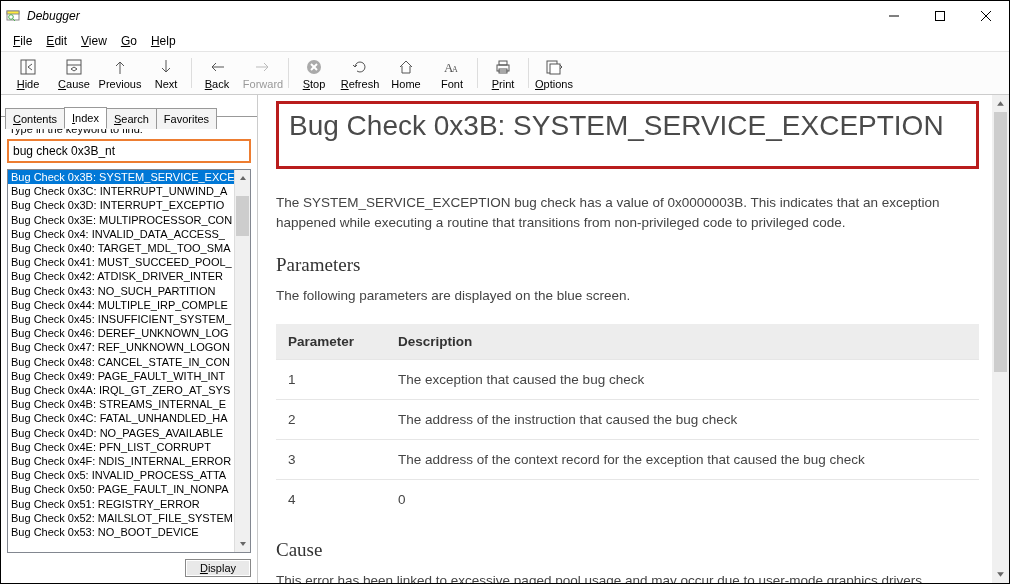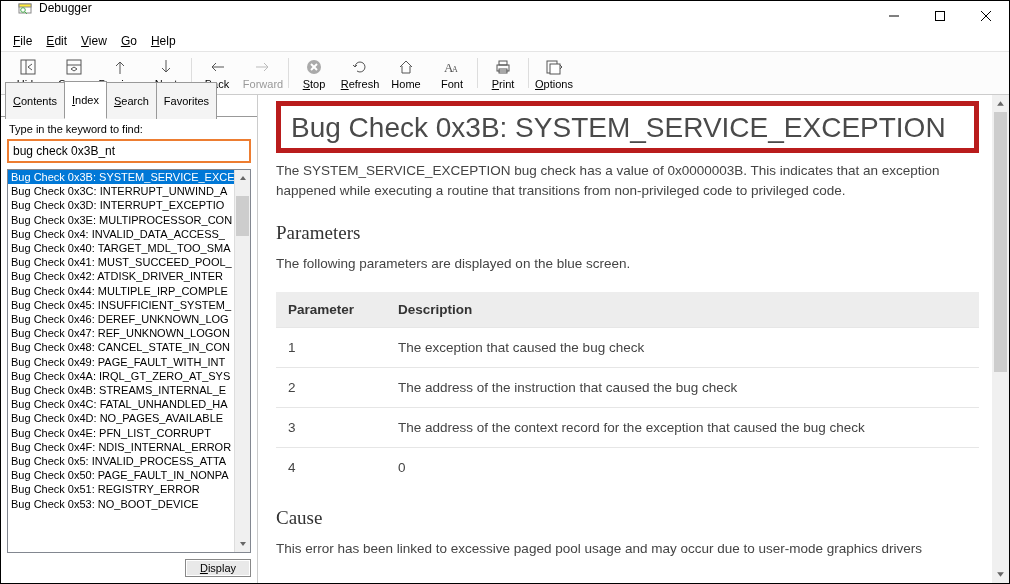--- a/index.html
+++ b/index.html
@@ -1,18 +1,18 @@
 <!DOCTYPE html>
 <html><head>
 <meta charset="utf-8">
 <style>
 * { box-sizing: border-box; margin: 0; padding: 0; }
 body { font-family: "Segoe UI", Tahoma, sans-serif; font-size: 12px; background: #fff; width: 1010px; height: 584px; overflow: hidden; border: 1px solid #000; position: relative; }
 
-.titlebar { height: 30px; display: flex; padding: 0 0 0 16px; }
+.titlebar { height: 30px; display: flex; align-items: center; padding: 0 0 0 4px; font-style: italic; }
 .titlebar .icon { width: 16px; height: 16px; margin-right: 6px; display:inline-flex; align-items:center; justify-content:center; }
 .titlebar .title { font-size: 12px; flex: 1; }
 .titlebar .winbtns { display: flex; }
 .titlebar .winbtn { width: 46px; height: 30px; display: flex; align-items: center; justify-content: center; }
 .titlebar .winbtn svg { width: 10px; height: 10px; }
 
 .menubar { height: 20px; display: flex; align-items: center; padding: 0 6px; gap: 2px; }
 .menubar .mitem { padding: 2px 6px; text-decoration: underline; text-decoration-color: transparent; cursor: default; }
 .menubar .mitem::first-letter { text-decoration: underline; }
 
@@ -21,21 +21,21 @@
 .toolbar .tbtn.disabled { color: #999; }
 .toolbar .tbtn .ticon { width: 20px; height: 20px; display:flex; align-items:center; justify-content:center; }
 .toolbar .tbtn .tlabel { text-decoration: underline; text-decoration-color: rgba(0,0,0,0); }
 .toolbar .tbtn .tlabel.ul::first-letter { text-decoration: underline; }
 .toolbar .sep { width: 1px; height: 30px; background: #ddd; margin: 0 2px; }
 
 .body { display: flex; height: calc(584px - 30px - 20px - 44px - 2px); }
 
 .sidebar { width: 257px; border-right: 1px solid #ccc; display: flex; flex-direction: column; }
 .tabs { display: flex; border-bottom: 1px solid #999; height: 22px; align-items: flex-end; padding: 0 4px 0 4px; font-size: 11px; }
-.tabs .tab { padding: 12px 7px; border: 1px solid #999; border-bottom: none; margin-right: -1px; background: #f4f4f4; position: relative; top: 3px; cursor: default; }
+.tabs .tab { padding: 4px 7px; border: 1px solid #999; border-bottom: none; margin-right: -1px; background: #f4f4f4; position: relative; top: 13px; cursor: default; }
 .tabs .tab.active { background: #fff; z-index: 2; border-bottom: 1px solid #fff; }
 .tabs .tab.ul::first-letter { text-decoration: underline; }
 
 .searchlabel { padding: 6px 8px 2px 8px; font-size: 11px; }
 .searchbox { margin: 2px 6px; }
 .searchbox input { width: 100%; border: 2px solid #ed7d31; padding: 3px 4px; font-family: inherit; font-size: 12px; outline: none; }
 
 .listwrap { flex: 1; margin: 4px 6px 4px 6px; border: 1px solid #828790; background: #fff; overflow: hidden; position: relative; }
 .listitems { position:absolute; inset:0 16px 0 0; overflow: hidden; }
 .listbox { list-style:none; }
@@ -45,21 +45,21 @@
 .listscroll .sbtn { height:16px; display:flex; align-items:center; justify-content:center; background:#f0f0f0; }
 .listscroll .strack { position:absolute; top:16px; bottom:16px; left:0; right:0; }
 .listscroll .sthumb { position:absolute; left:1px; right:1px; background:#cdcdcd; }
 
 .dispbtn-row { display:flex; justify-content:flex-end; padding: 2px 6px 6px 16px; }
 .dispbtn { padding: 2px 14px; font-size: 11px; border: 1px solid #888; background: #e9e9e9; box-shadow: inset 0 0 0 1px #fff; cursor: default; }
 .dispbtn::first-letter { text-decoration: underline; }
 
 .content { flex: 1; position: relative; overflow: hidden; background:#fff; }
 .content-inner { padding: 0 30px 0 18px; }
-.h1wrap { border: 5px solid #b91c1c; margin: 6px 0 8px 0; padding: 6px 10px 4px 10px; }
+.h1wrap { border: 3px solid #b91c1c; margin: 6px 0 24px 0; padding: 6px 10px 24px 10px; }
 .h1 { font-size: 28px; font-weight: 300; color: #4a4a4a; }
 .para { font-size: 13.5px; color: #444; line-height: 1.5; margin-bottom: 18px; }
 .h2 { font-size: 19px; font-weight: 400; color: #333; margin: 20px 0 10px 0; font-family: Liberation Serif, serif; }
 
 table.params { width: 100%; border-collapse: collapse; font-size: 13.5px; margin-top: 16px; }
 table.params th { text-align: left; background: #ededed; padding: 10px 12px; font-weight: 600; color:#333; }
 table.params td { padding: 12px 12px; border-top: 1px solid #e6e6e6; color:#444; }
 
 .vscroll { position:absolute; right:0; top:0; bottom:0; width:17px; background:#f0f0f0; }
 .vscroll .vbtn { height:17px; display:flex; align-items:center; justify-content:center; }
@@ -238,35 +238,37 @@
       <div class="listitems">
           <ul class="listbox" id="listbox">
             <li class="selected">Bug Check 0x3B: SYSTEM_SERVICE_EXCE</li>
             <li>Bug Check 0x3C: INTERRUPT_UNWIND_A</li>
             <li>Bug Check 0x3D: INTERRUPT_EXCEPTIO</li>
             <li>Bug Check 0x3E: MULTIPROCESSOR_CON</li>
             <li>Bug Check 0x4: INVALID_DATA_ACCESS_</li>
             <li>Bug Check 0x40: TARGET_MDL_TOO_SMA</li>
             <li>Bug Check 0x41: MUST_SUCCEED_POOL_</li>
             <li>Bug Check 0x42: ATDISK_DRIVER_INTER</li>
+            <li>Bug Check 0x43: NO_SUCH_PARTITION</li>
             <li>Bug Check 0x44: MULTIPLE_IRP_COMPLE</li>
             <li>Bug Check 0x45: INSUFFICIENT_SYSTEM_</li>
             <li>Bug Check 0x46: DEREF_UNKNOWN_LOG</li>
             <li>Bug Check 0x47: REF_UNKNOWN_LOGON</li>
             <li>Bug Check 0x48: CANCEL_STATE_IN_CON</li>
             <li>Bug Check 0x49: PAGE_FAULT_WITH_INT</li>
             <li>Bug Check 0x4A: IRQL_GT_ZERO_AT_SYS</li>
             <li>Bug Check 0x4B: STREAMS_INTERNAL_E</li>
             <li>Bug Check 0x4C: FATAL_UNHANDLED_HA</li>
             <li>Bug Check 0x4D: NO_PAGES_AVAILABLE</li>
             <li>Bug Check 0x4E: PFN_LIST_CORRUPT</li>
             <li>Bug Check 0x4F: NDIS_INTERNAL_ERROR</li>
             <li>Bug Check 0x5: INVALID_PROCESS_ATTA</li>
             <li>Bug Check 0x50: PAGE_FAULT_IN_NONPA</li>
             <li>Bug Check 0x51: REGISTRY_ERROR</li>
+            <li>Bug Check 0x52: MAILSLOT_FILE_SYSTEM</li>
             <li>Bug Check 0x53: NO_BOOT_DEVICE</li>
           </ul>
         </div>
       <div class="listscroll">
         <div class="sbtn">
             <svg width="8" height="8" viewBox="0 0 8 8">
               <path d="M1 6 l3 -4 l3 4 z" fill="#666"></path>
             </svg>
           </div>
         <div class="strack">

